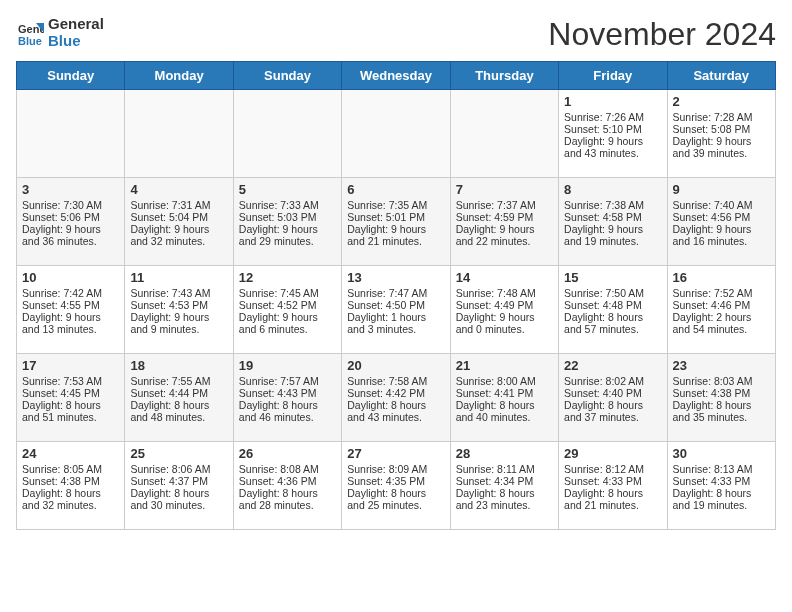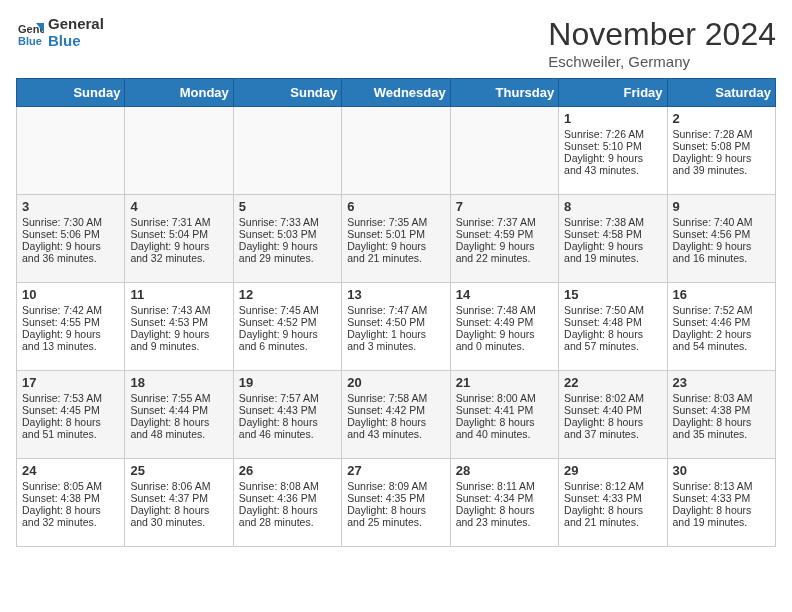--- a/index.html
+++ b/index.html
@@ -19,21 +19,21 @@
     .logo {
       display: flex;
       align-items: center;
       gap: 4px;
     }
     .logo-icon {
       width: 28px;
       height: 28px;
     }
     .title-block {
-      text-align: left;
+      text-align: center;
     }
     .month-title {
       font-size: 32px;
       font-weight: normal;
       color: #333;
     }
     .location {
       font-size: 15px;
       color: #555;
     }
@@ -41,21 +41,21 @@
       width: 100%;
       border-collapse: collapse;
       table-layout: fixed;
     }
     thead tr th {
       background-color: #2979b8;
       color: #fff;
       font-size: 13px;
       font-weight: bold;
       padding: 6px 4px;
-      text-align: right;
+      text-align: center;
       border: 1px solid #1a5a99;
     }
     tbody tr td {
       vertical-align: top;
       border: 1px solid #ccc;
       padding: 4px 5px;
       font-size: 10.5px;
       color: #333;
       height: 88px;
       background: #fff;
@@ -83,21 +83,20 @@
       <text x="2" y="26" font-size="11" font-weight="bold" fill="#2979b8">Blue</text>
       <polygon points="20,4 28,4 28,14" fill="#2979b8"></polygon>
     </svg>
     <div style="display:flex;flex-direction:column;line-height:1.1;">
       <span style="font-size:15px;font-weight:bold;color:#333;">General</span>
       <span style="font-size:15px;font-weight:bold;color:#2979b8;">Blue</span>
     </div>
   </div>
   <div class="title-block">
     <div class="month-title">November 2024</div>
-    <div class="location">Eschweiler, Germany</div>
   </div>
 </div>
 
 <table>
   <thead>
     <tr>
     <th>Sunday</th>
         <th>Monday</th>
         <th>Sunday</th>
         <th>Wednesday</th>

